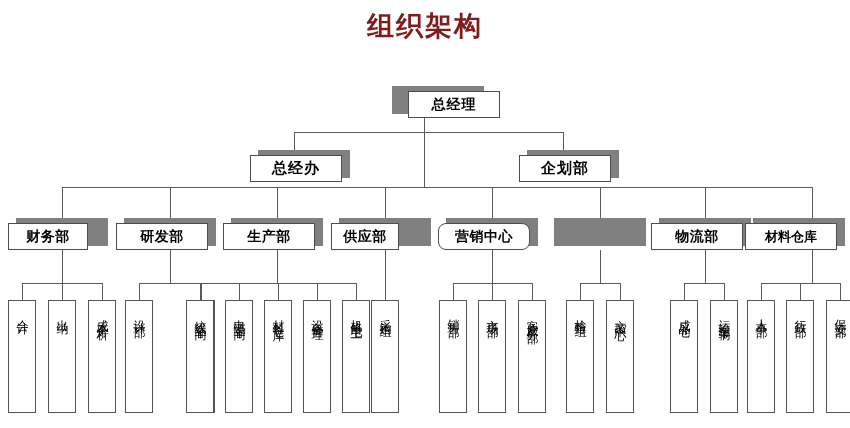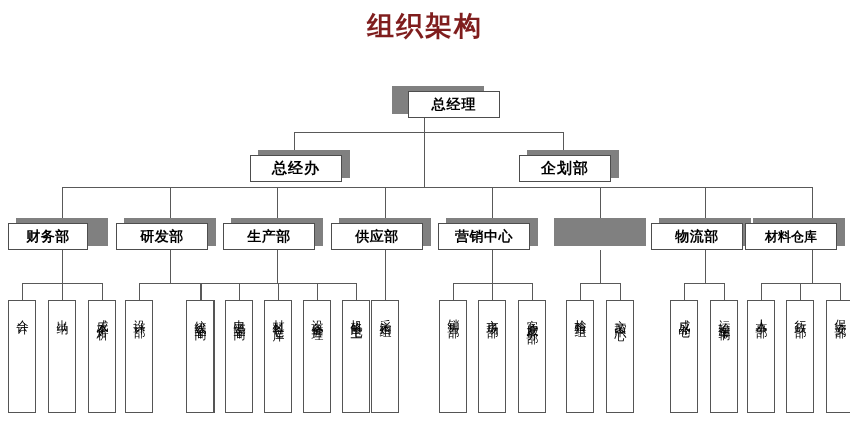--- a/index.html
+++ b/index.html
@@ -151,24 +151,24 @@
   <div class="shadow" style="left:16px;top:218px;width:92px;height:28px;"></div>
   <div class="box t3" style="left:8px;top:223px;width:80px;height:27px;">财务部</div>
 
   <div class="shadow" style="left:124px;top:218px;width:92px;height:28px;"></div>
   <div class="box t3" style="left:116px;top:223px;width:92px;height:27px;">研发部</div>
 
   <div class="shadow" style="left:231px;top:218px;width:92px;height:28px;"></div>
   <div class="box t3" style="left:223px;top:223px;width:92px;height:27px;">生产部</div>
 
   <div class="shadow" style="left:339px;top:218px;width:92px;height:28px;"></div>
-  <div class="box t3" style="left:331px;top:223px;width:92px;height:27px;">供应部</div>
+  <div class="box t3" style="left:331px;top:223px;width:68px;height:27px;">供应部</div>
 
   <div class="shadow" style="left:446px;top:218px;width:92px;height:28px;"></div>
-  <div class="box t3" style="left:438px;top:223px;width:92px;height:27px;">营销中心</div>
+  <div class="box t3" style="left:438px;top:223px;width:92px;height:27px;border-radius:8px;">营销中心</div>
 
   <div class="shadow" style="left:554px;top:218px;width:92px;height:28px;"></div>
 
   <div class="shadow" style="left:659px;top:218px;width:92px;height:28px;"></div>
   <div class="box t3" style="left:651px;top:223px;width:92px;height:27px;">物流部</div>
 
   <div class="shadow" style="left:753px;top:218px;width:92px;height:28px;"></div>
   <div class="box t3 narrow" style="left:745px;top:223px;width:92px;height:27px;">材料仓库</div>
 
   <div class="leaf" style="left:8px;top:300px;width:28px;height:113px;">

